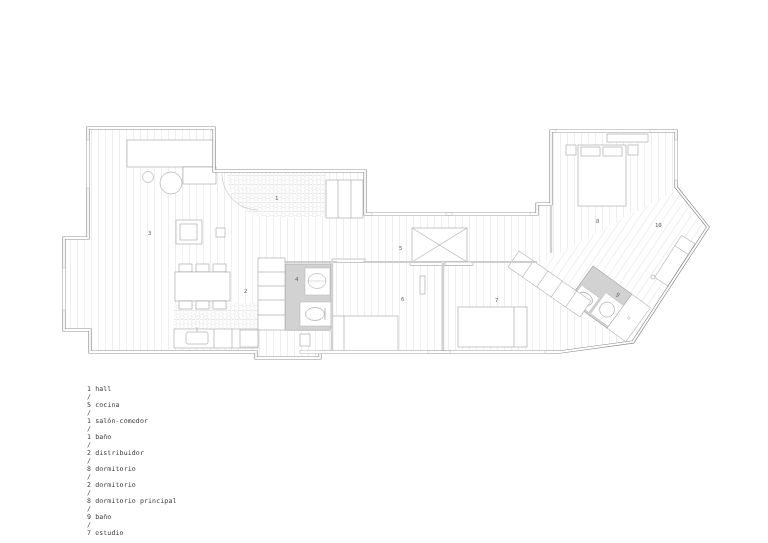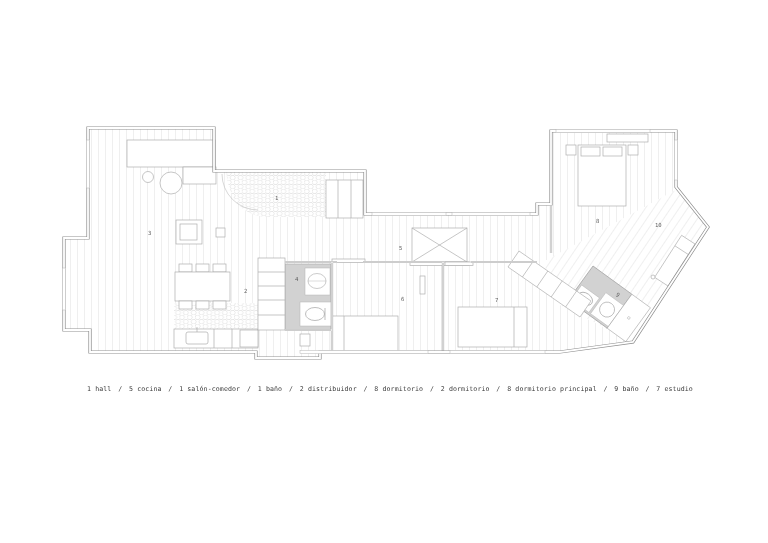--- a/index.html
+++ b/index.html
@@ -3,21 +3,21 @@
 <meta charset="utf-8">
 <style>
   html,body{margin:0;padding:0;background:#ffffff;}
   #canvas{position:relative;width:768px;height:543px;background:#ffffff;overflow:hidden;
           font-family:"DejaVu Sans Mono", monospace;}
   #plan-svg{position:absolute;left:0;top:0;}
   .room-num{font-size:5.6px;fill:#5f5f5f;font-family:"DejaVu Sans Mono", monospace;}
   #legend{position:absolute;left:87px;top:385px;width:606px;display:flex;
           justify-content:space-between;align-items:baseline;
           font-size:6.6px;line-height:8px;color:#3d3d3d;letter-spacing:0.1px;
-          font-family:"DejaVu Sans Mono", monospace;white-space:nowrap;}
+          font-family:"DejaVu Sans Mono", monospace;white-space:nowrap;flex-direction:column;}
   #legend .sep{color:#3d3d3d;}
 </style>
 </head>
 <body>
 
 <div id="canvas">
 
   <svg id="plan-svg" width="768" height="543" viewBox="0 0 768 543">
 
     <defs>

